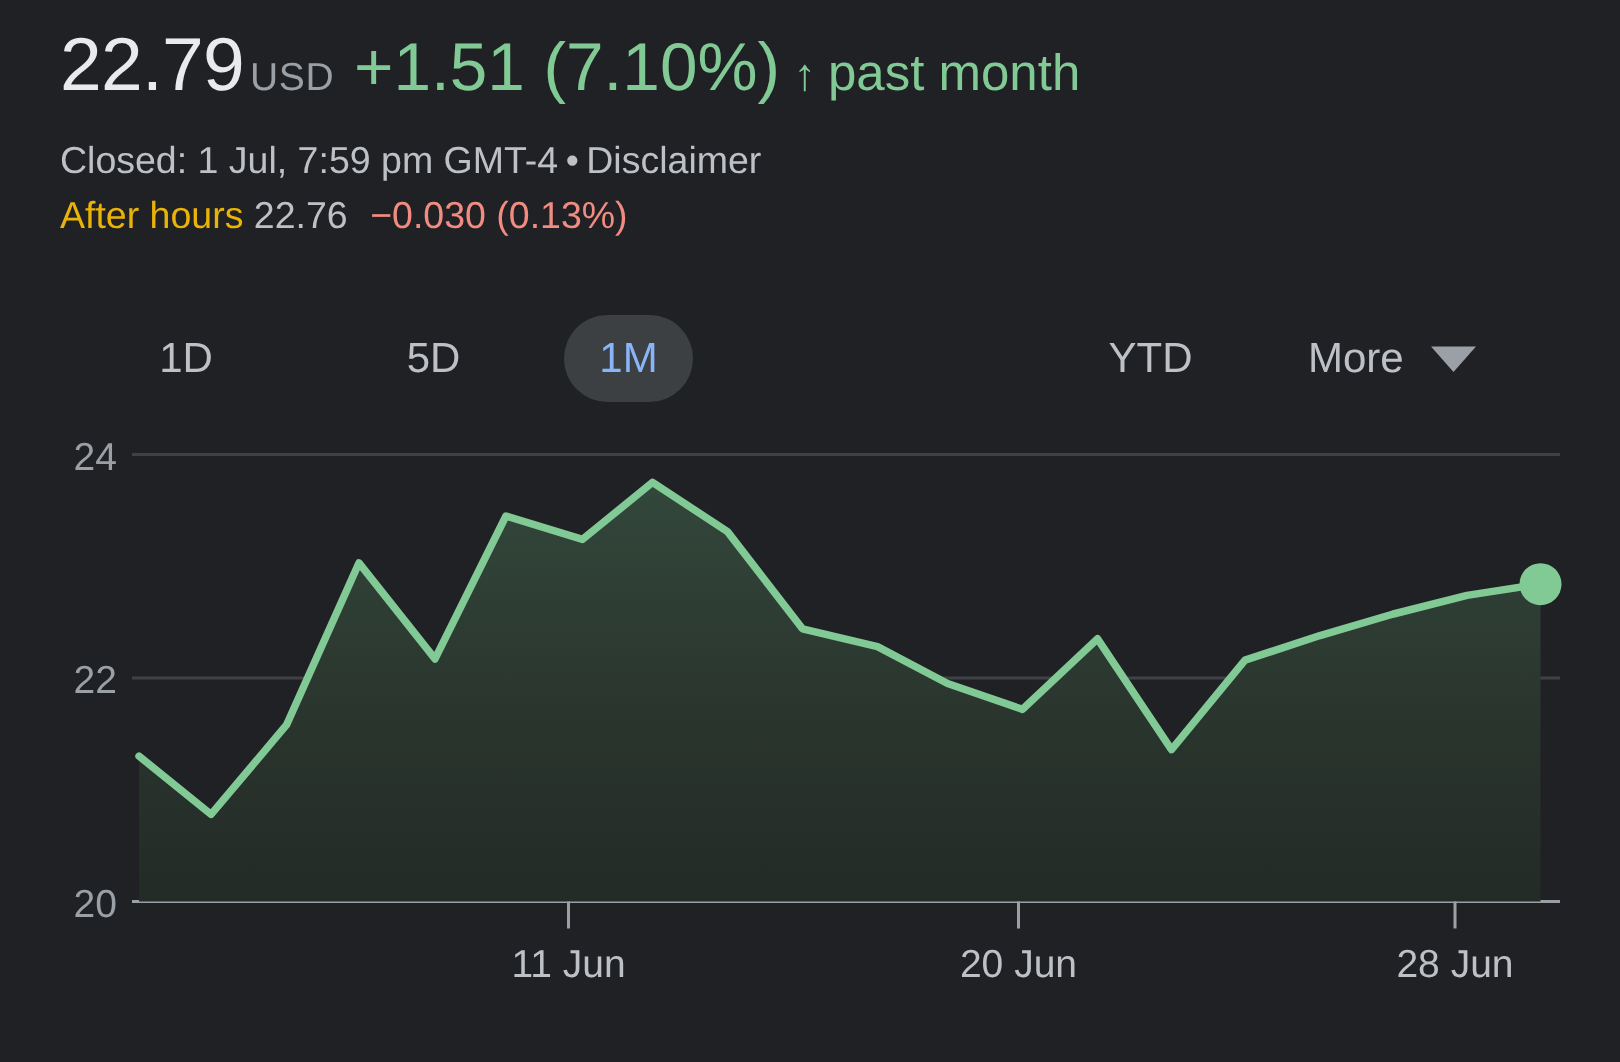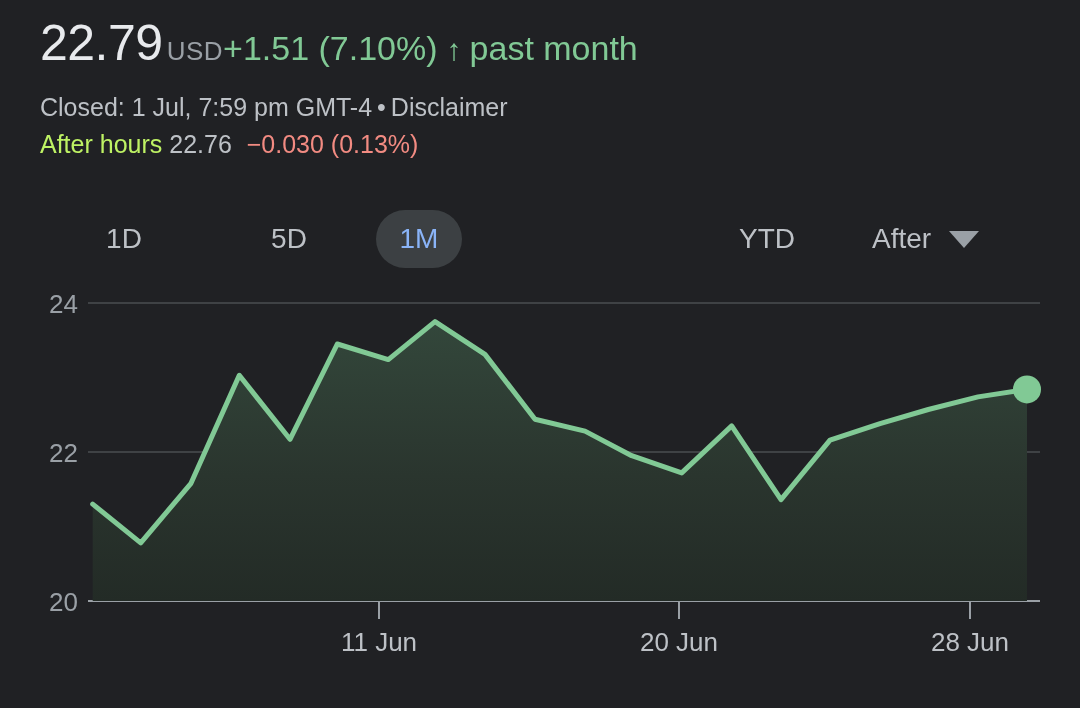--- a/index.html
+++ b/index.html
@@ -40,22 +40,23 @@
     letter-spacing: -0.5px;
     line-height: 1;
   }
   .price-currency {
     font-size: 26px;
     color: #9aa0a6;
     margin-left: 4px;
     letter-spacing: 0.5px;
   }
   .price-change {
-    font-size: 34px;
+    font-size: 45px;
     color: #81c995;
+    margin-left: 13px;
     line-height: 1;
   }
   .price-arrow {
     font-size: 30px;
     color: #81c995;
     margin-left: 9px;
     line-height: 1;
   }
   .price-period {
     font-size: 34px;
@@ -68,21 +69,21 @@
     position: absolute;
     left: 40px;
     font-size: 25px;
     color: #bdc1c6;
     white-space: nowrap;
   }
   #closed-line { top: 93px; }
   #afterhours-line { top: 130px; }
   .disclaimer-dot { color: #bdc1c6; margin: 0 5px; }
   .disclaimer-link { color: #bdc1c6; }
-  .ah-label { color: #bef264; margin-top: 48px; }
+  .ah-label { color: #eab308; margin-top: 48px; }
   .ah-price { color: #bdc1c6; }
   .ah-change { color: #f28b82; margin-left: 8px; }
 
   
   #range-tabs {
     position: absolute;
     left: 40px;
     top: 210px;
     width: 1000px;
     height: 62px;
@@ -182,21 +183,21 @@
     <span class="ah-price">22.76</span>
     <span class="ah-change">−0.030 (0.13%)</span>
   </div>
 
   <div id="range-tabs">
     <button class="range-tab" id="tab-0">1D</button>
     <button class="range-tab" id="tab-1">5D</button>
     <button class="range-tab selected" id="tab-2">1M</button>
     <button class="range-tab" id="tab-4">YTD</button>
     <button class="range-tab" id="tab-more">
-      <span>After</span>
+      <span>More</span>
       <span id="more-caret"></span>
     </button>
   </div>
 
   <div id="chart-area">
     <svg id="chart-svg" width="1080" height="400" viewBox="0 0 1080 400">
       <defs>
         <linearGradient id="areaGrad" x1="0" y1="0" x2="0" y2="1">
           <stop offset="0%" stop-color="#33473b"></stop>
           <stop offset="55%" stop-color="#2a352e"></stop>

